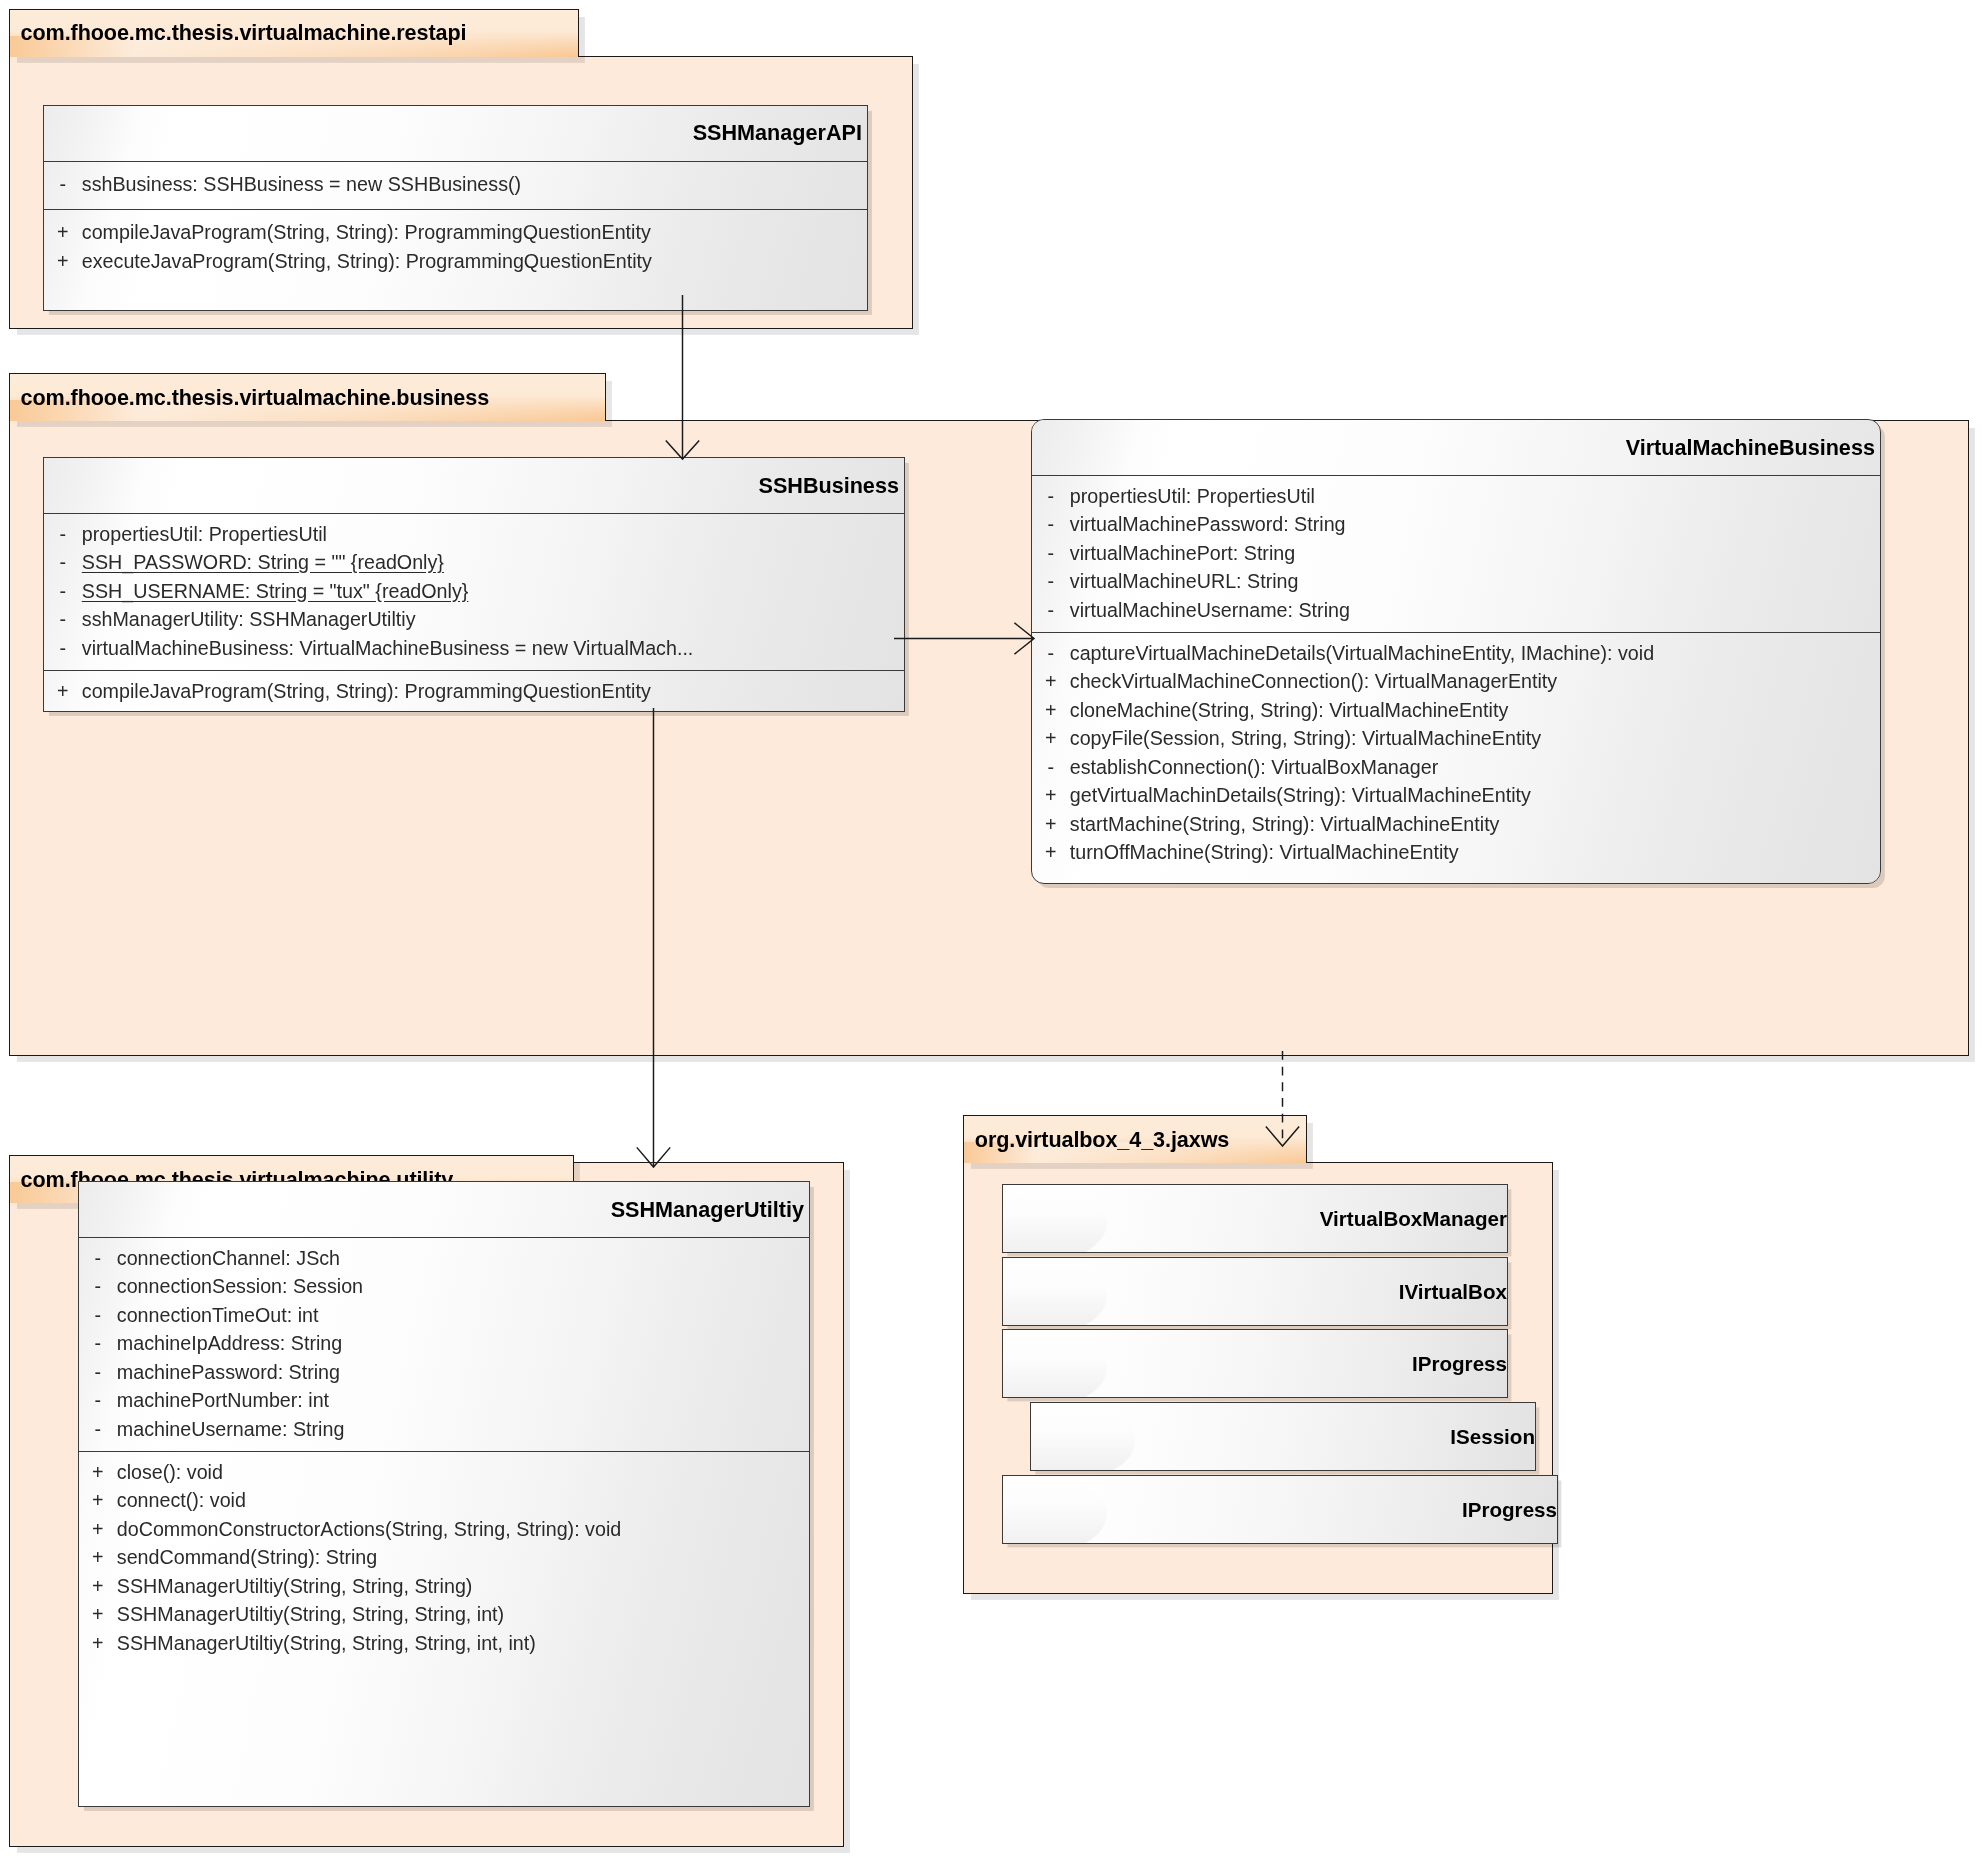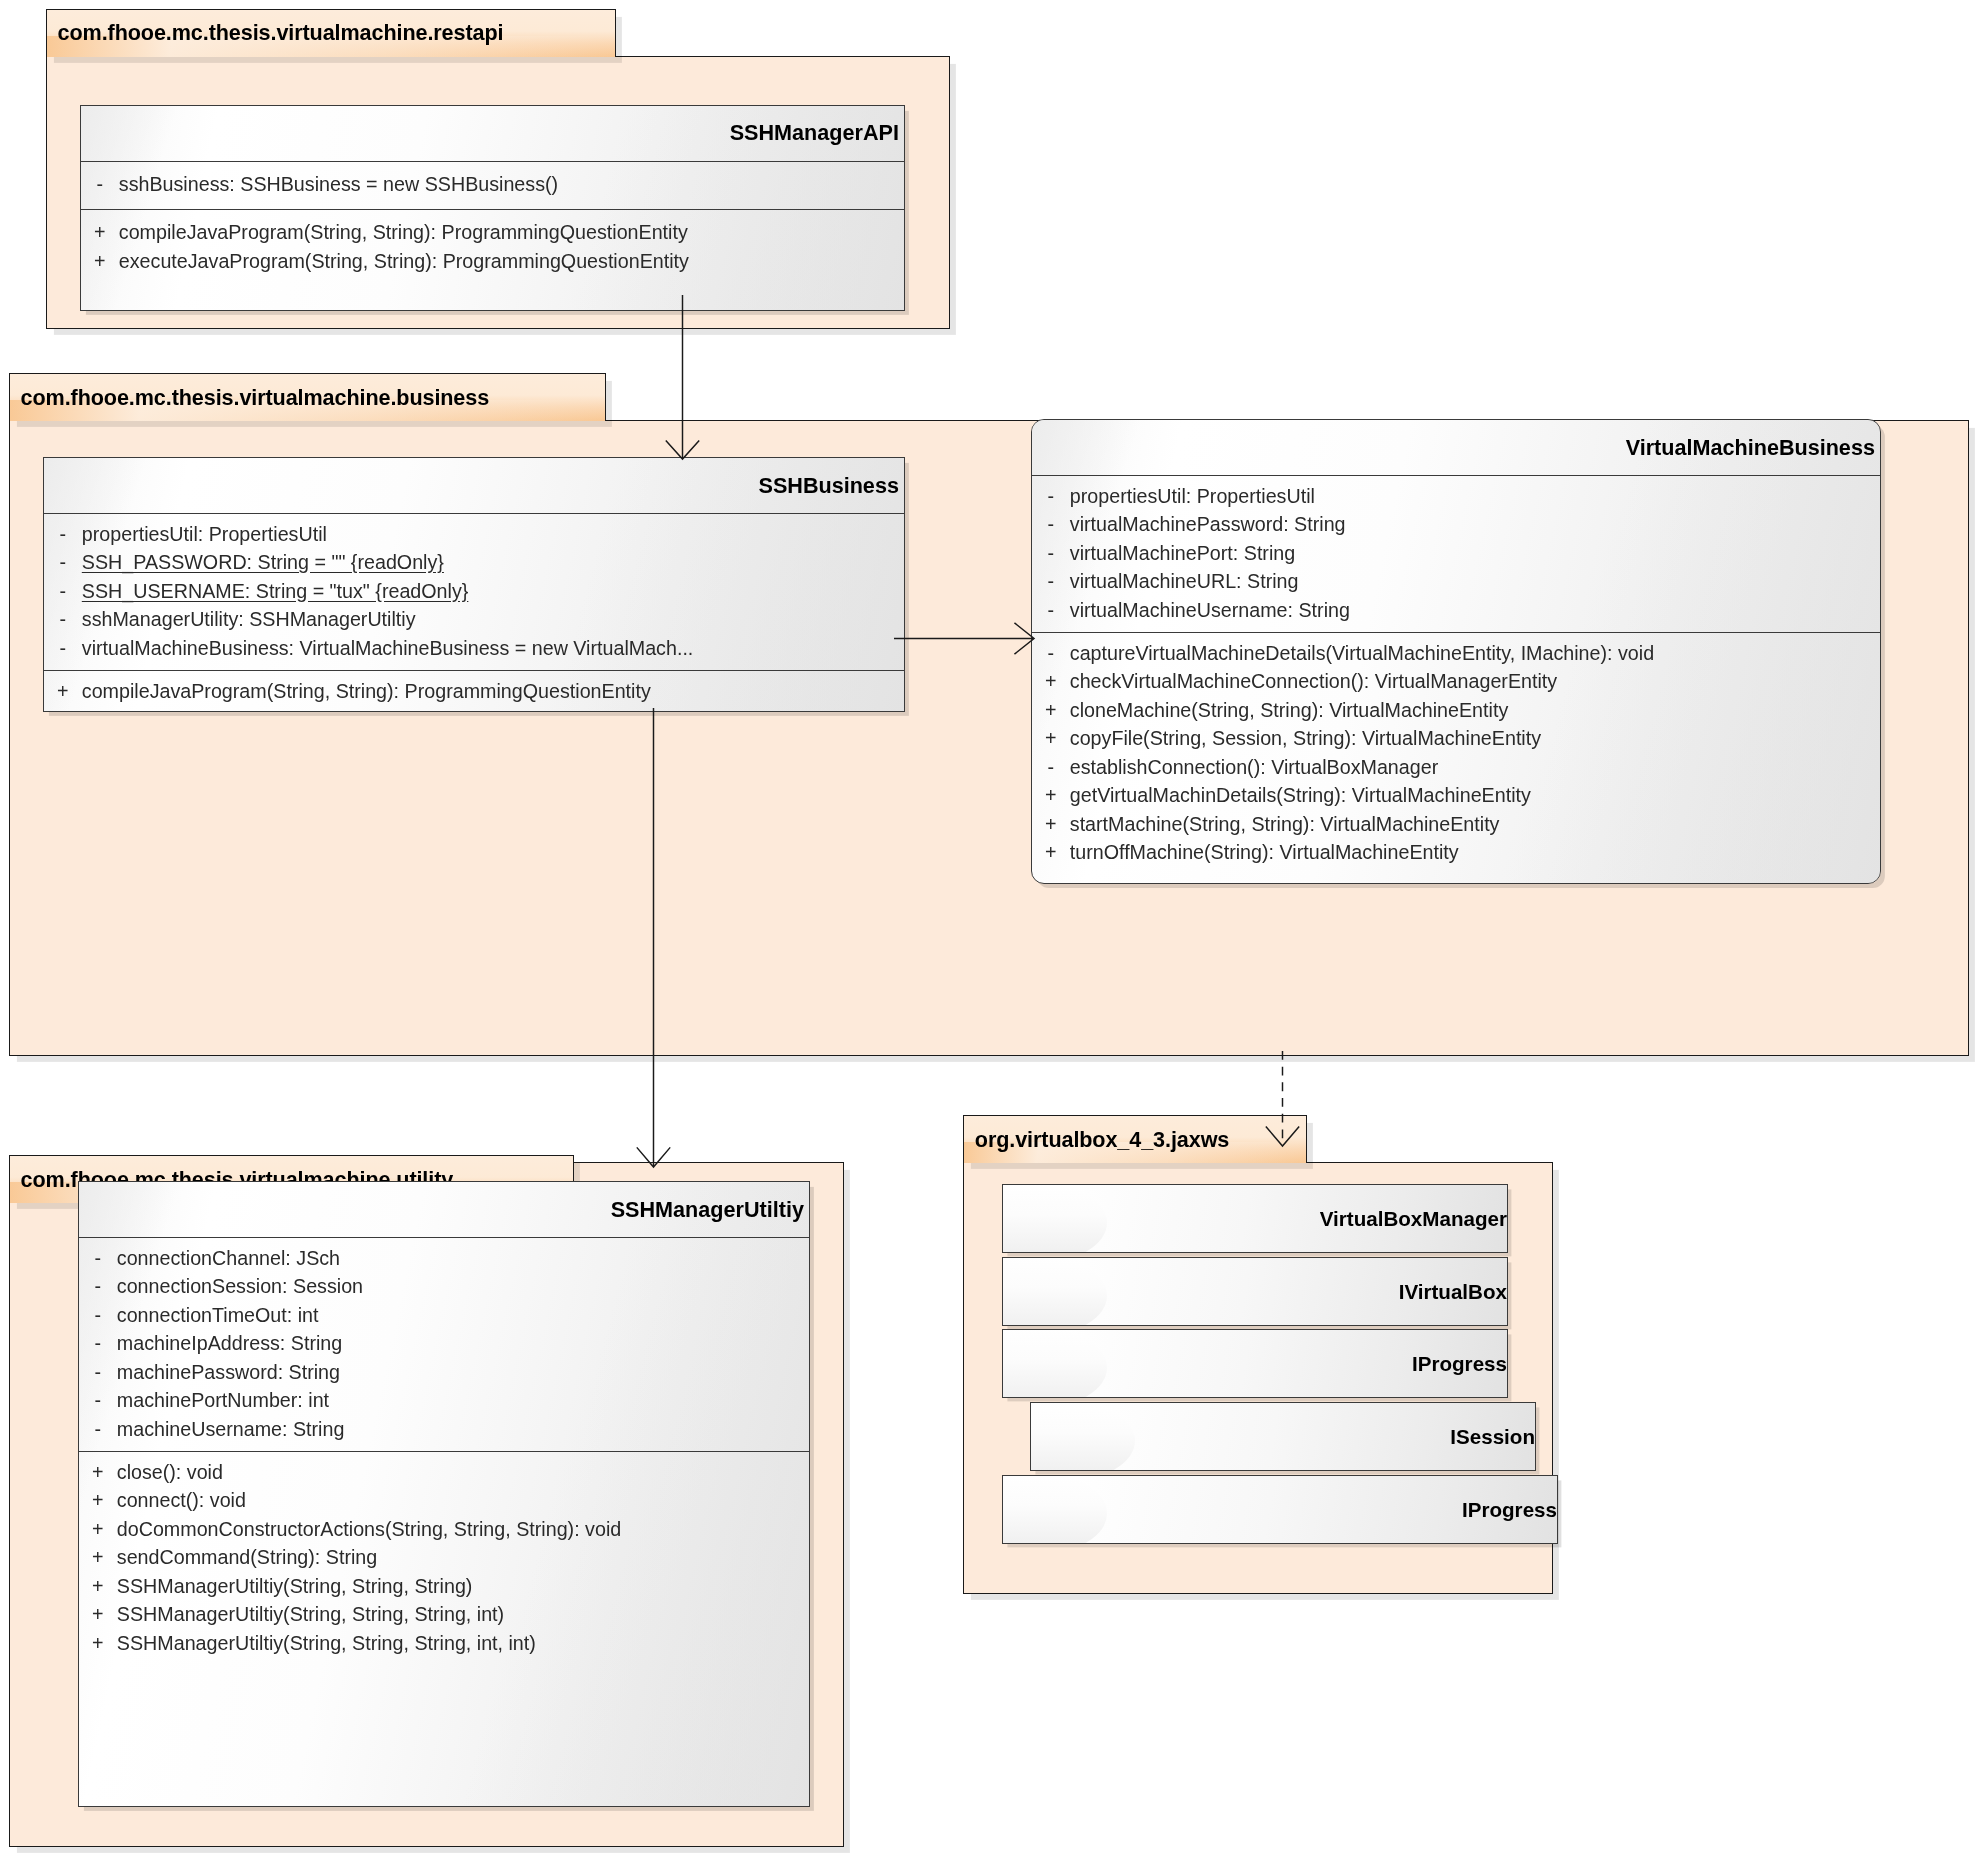--- a/index.html
+++ b/index.html
@@ -169,21 +169,21 @@
     stroke: #1a1a1a;
     stroke-width: 3;
   }
   .conn .dashed {
     stroke-dasharray: 18 14;
   }
 </style>
 </head>
 <body>
 
-<div class="package" style="left:8.8px; top:8.8px; width:904px; height:319px;margin-left:37px;">
+<div class="package" style="left:8.8px; top:8.8px; width:904px; height:319px;">
   <div class="pkg-tab" style="width:570px;">
     <span class="pkg-tab-label">com.fhooe.mc.thesis.virtualmachine.restapi</span>
   </div>
   <div class="pkg-body" style="left:0; top:47px; width:904px; height:273px;"></div>
 
   <div class="uml-class" style="left:34px; top:96px; width:825px; height:206px;">
     <div class="sheen"></div>
     <div class="cls-title">SSHManagerAPI</div>
     <div class="cls-sep"></div>
     <div class="cls-section">
@@ -286,21 +286,21 @@
       <div class="member">
         <span class="vis">+</span>
         <span class="sig">checkVirtualMachineConnection(): VirtualManagerEntity</span>
       </div>
       <div class="member">
         <span class="vis">+</span>
         <span class="sig">cloneMachine(String, String): VirtualMachineEntity</span>
       </div>
       <div class="member">
         <span class="vis">+</span>
-        <span class="sig">copyFile(String, Session, String): VirtualMachineEntity</span>
+        <span class="sig">copyFile(Session, String, String): VirtualMachineEntity</span>
       </div>
       <div class="member">
         <span class="vis">-</span>
         <span class="sig">establishConnection(): VirtualBoxManager</span>
       </div>
       <div class="member">
         <span class="vis">+</span>
         <span class="sig">getVirtualMachinDetails(String): VirtualMachineEntity</span>
       </div>
       <div class="member">

